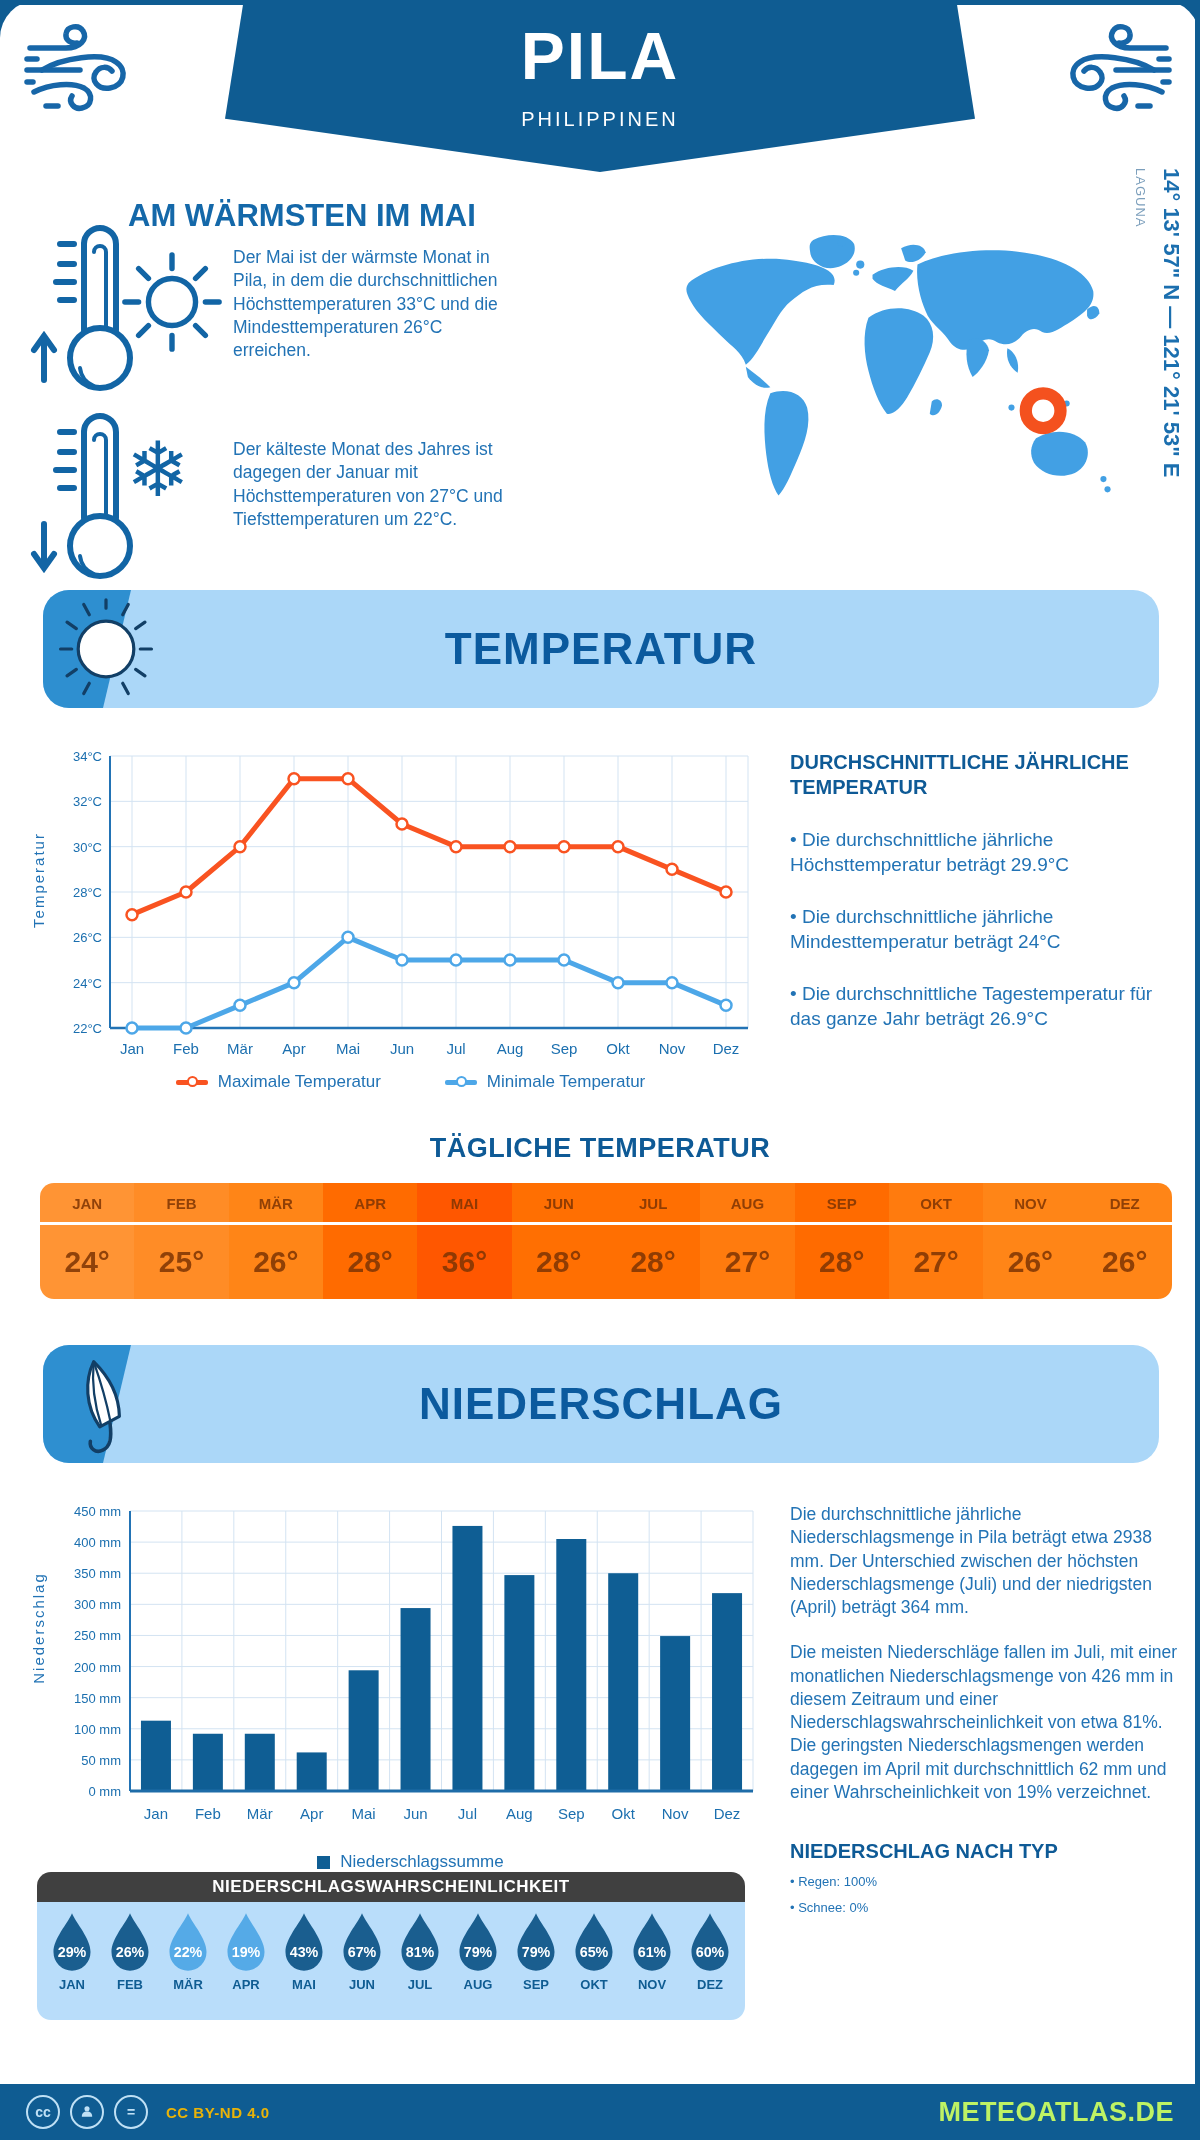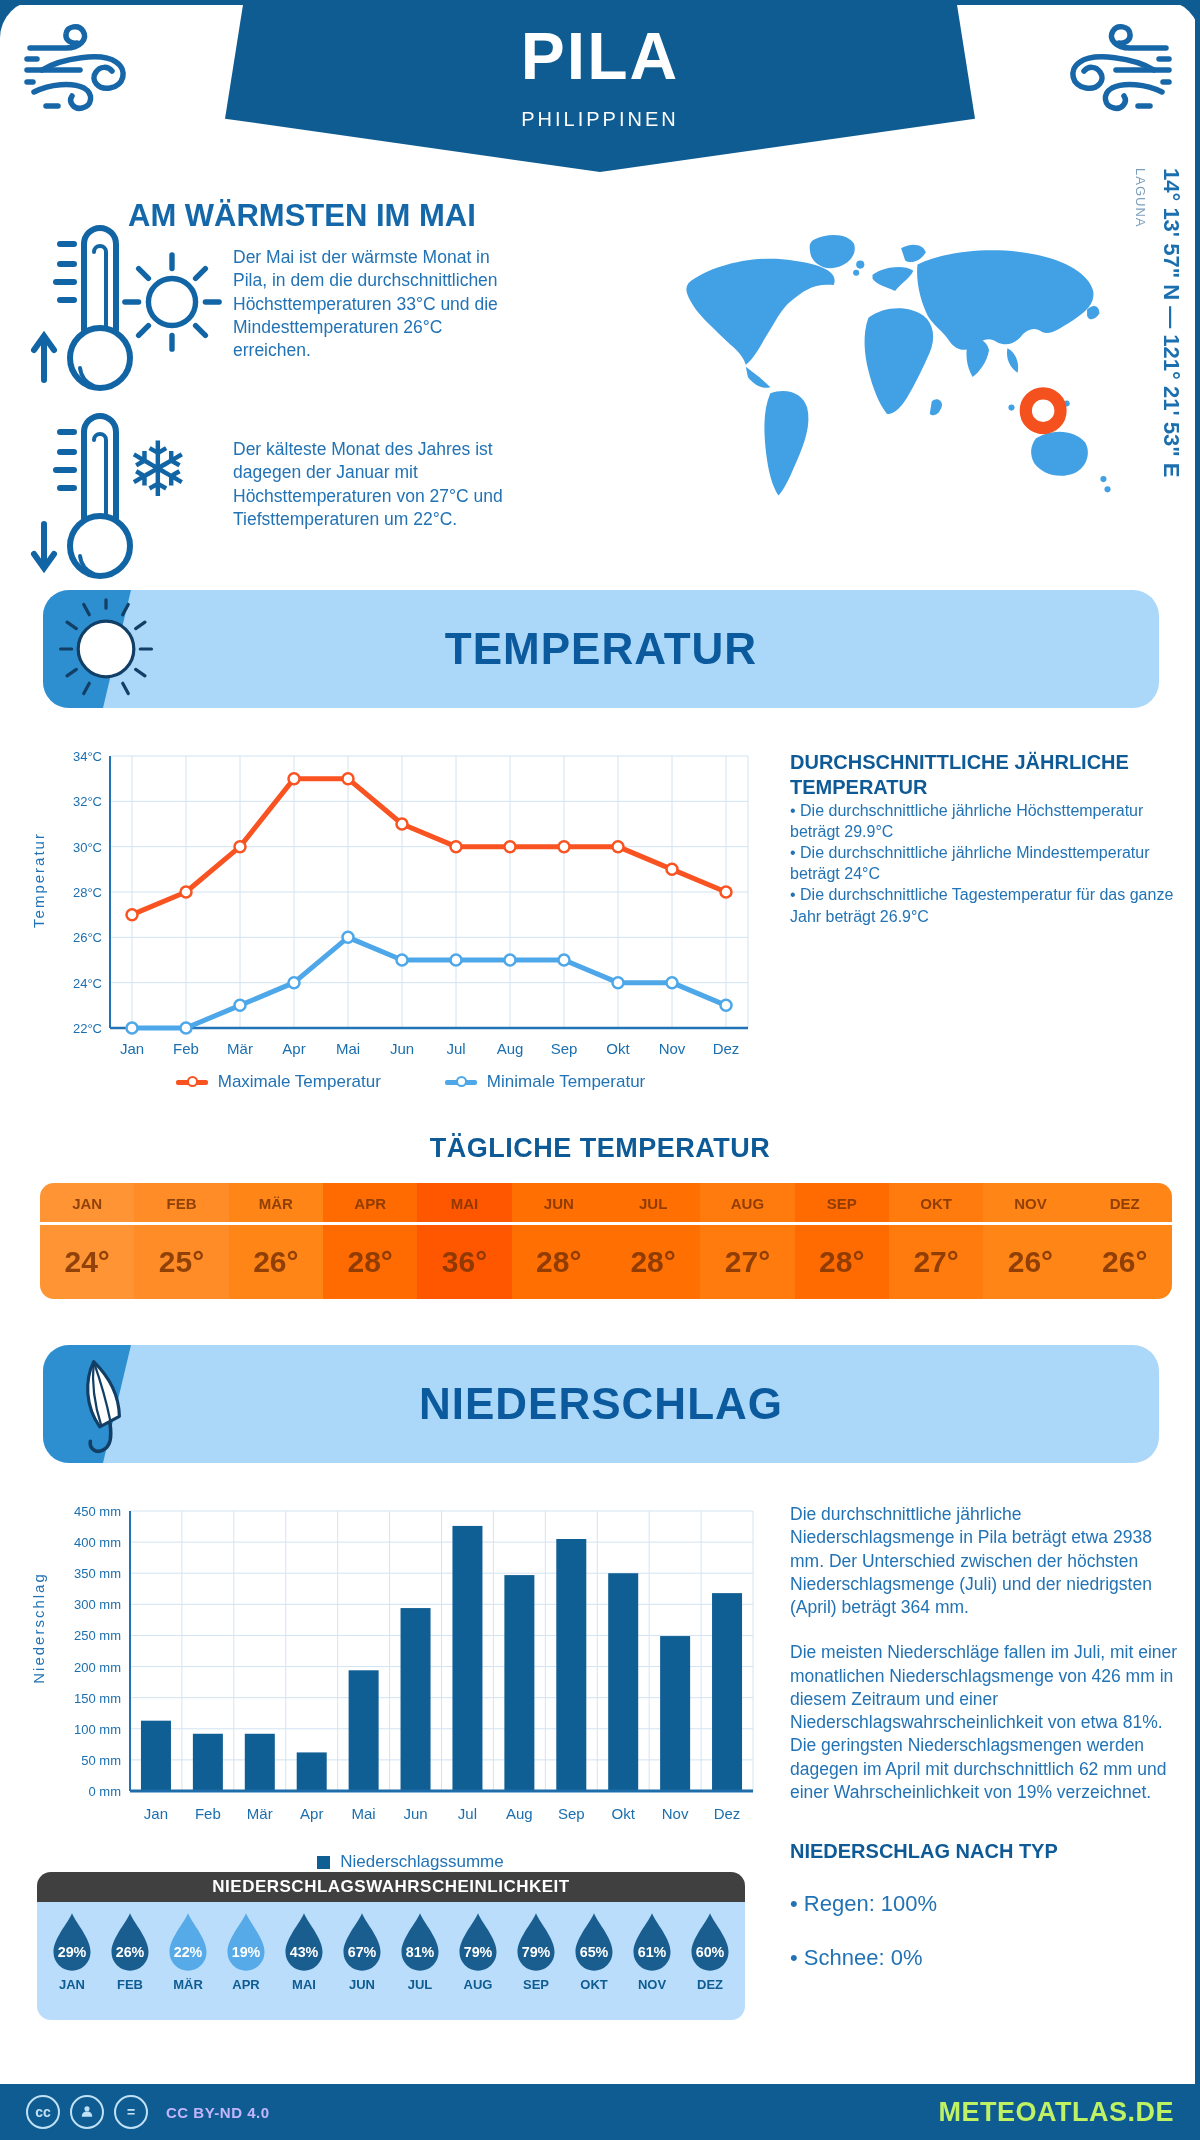--- a/index.html
+++ b/index.html
@@ -65,25 +65,25 @@
   
   .legend-row{position:absolute;left:58px;width:705px;display:flex;justify-content:center;gap:64px;align-items:center;}
   .legend-item{display:flex;align-items:center;gap:10px;font-size:17px;color:#2273B5;}
   .lmark{position:relative;display:inline-block;width:32px;height:5px;border-radius:2px;}
   .ldot{position:absolute;left:11px;top:-3.5px;width:7px;height:7px;border-radius:50%;background:#fff;border:2.5px solid;}
   .lsq{display:inline-block;width:13px;height:13px;background:#0F5E94;}
 
   
   .stats{position:absolute;left:790px;top:750px;width:392px;}
   .stats-title{font-size:20px;font-weight:bold;color:#0E5A96;line-height:1.25;}
-  .stat-item{font-size:16px;line-height:1.32;color:#2273B5;}
+  .stat-item{margin-top:27px;font-size:19px;line-height:1.32;color:#2273B5;}
   .precip-col{position:absolute;left:790px;top:1503px;width:398px;}
   .precip-col p{margin:0 0 22px 0;font-size:17.5px;line-height:1.33;color:#2273B5;}
   .type-title{margin-top:36px;font-size:20px;font-weight:bold;color:#0E5A96;}
-  .type-item{margin-top:28px;font-size:22px;color:#2273B5;}
+  .type-item{margin-top:11px;font-size:13px;color:#2273B5;}
 
   
   .daily-title{position:absolute;left:0;top:1133px;width:1200px;text-align:center;
     font-size:27px;font-weight:bold;color:#0E5A96;letter-spacing:0.5px;}
   .month-table{position:absolute;left:40px;top:1183px;width:1132px;height:116px;border-radius:14px;
     overflow:hidden;display:flex;}
   .mt-cell{flex:1;display:flex;flex-direction:column;}
   .mt-head{height:39px;line-height:42px;text-align:center;font-size:15px;font-weight:bold;
     color:rgba(125,52,4,0.85);border-bottom:3px solid #fff;}
   .mt-val{flex:1;display:flex;align-items:center;justify-content:center;
@@ -95,21 +95,21 @@
     font-size:17px;font-weight:bold;letter-spacing:0.5px;}
   .prob-body{height:118px;background:#B9DDFA;display:flex;padding:8px 6px 0 6px;box-sizing:border-box;}
   .drop-col{flex:1;display:flex;flex-direction:column;align-items:center;}
   .drop-col .mlabel{margin-top:3px;font-size:13px;font-weight:bold;color:#0F5C92;}
 
   
   .footer{position:absolute;left:0;top:2084px;width:1200px;height:56px;background:#0F5C92;
     display:flex;align-items:center;padding:0 26px;box-sizing:border-box;z-index:5;}
   .cc-circle{display:inline-flex;align-items:center;justify-content:center;width:30px;height:30px;
     border:2.5px solid #BFE0F5;border-radius:50%;color:#BFE0F5;font-weight:bold;font-size:14px;margin-right:10px;}
-  .license{margin-left:8px;font-size:15px;font-weight:bold;color:#c4b5fd;letter-spacing:0.5px;}
+  .license{margin-left:8px;font-size:15px;font-weight:bold;color:#eab308;letter-spacing:0.5px;}
   .site{margin-left:auto;font-size:27px;font-weight:bold;color:#bef264;letter-spacing:0.5px;}
 </style>
 </head>
 <body>
 
 <div class="page">
   <div class="edge-top"></div>
   <div class="edge-right"></div>
   <div class="corner tl"></div>
   <div class="corner tr"></div>

